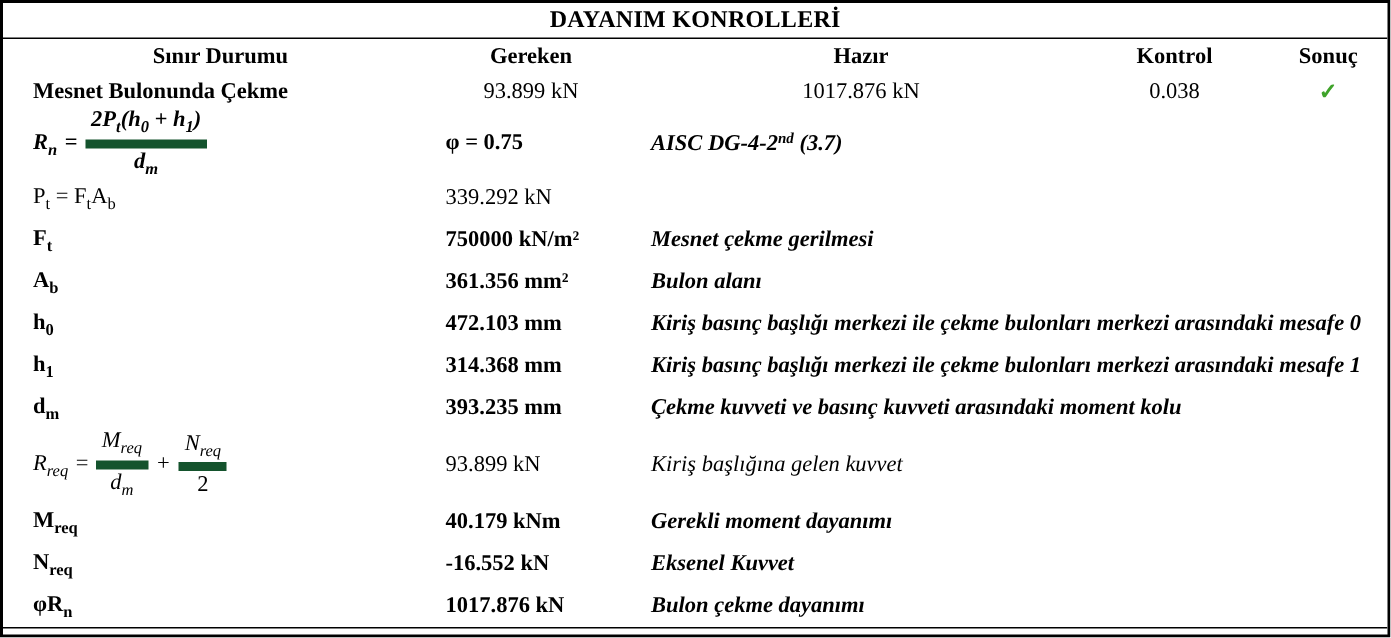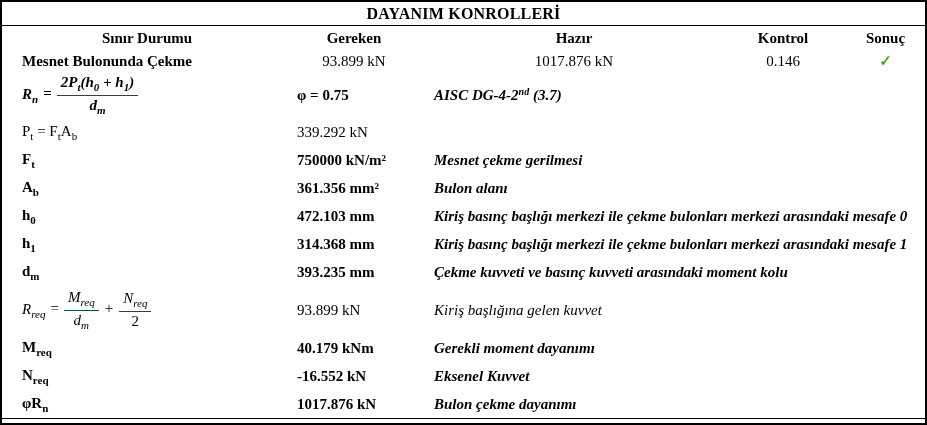--- a/index.html
+++ b/index.html
@@ -61,21 +61,21 @@
   .ws { white-space: pre; }
   .eq { margin: 0 5px; }
   .plus { margin: 0 6px; }
 
   .frac {
     display: inline-block;
     text-align: center;
     vertical-align: middle;
     line-height: 1.15;
   }
-  .frac .num { display: block; border-bottom: 1px solid #14532d; padding: 0 4px 1px 4px; }
+  .frac .num { display: block; border-bottom: 6px solid #14532d; padding: 0 4px 1px 4px; }
   .frac .den { display: block; padding-top: 1px; }
 
   .sup {
     font-size: 10px;
     vertical-align: 5px;
     font-style: italic;
   }
 </style>
 </head>
 <body>
@@ -91,21 +91,21 @@
     <div class="cell c-center bold">Gereken</div>
     <div class="cell c-center bold">Hazır</div>
     <div class="cell c-center bold">Kontrol</div>
     <div class="cell c-center bold">Sonuç</div>
   </div>
 
   <div class="row r-main">
     <div class="cell c-label bold">Mesnet Bulonunda Çekme</div>
     <div class="cell c-center">93.899 kN</div>
     <div class="cell c-center">1017.876 kN</div>
-    <div class="cell c-center">0.146</div>
+    <div class="cell c-center">0.038</div>
     <div class="cell c-center">
       <span class="check">✓</span>
     </div>
   </div>
 
   <div class="row r-rn">
     <div class="cell c-label">
       <span class="mi">R</span><span class="msub mi">n</span><span class="eq">=</span><span class="frac"><span class="num"><span class="mi">2P</span><span class="msub mi">t</span><span class="mi ws">(h</span><span class="msub mi">0</span><span class="mi ws"> + h</span><span class="msub mi">1</span><span class="mi">)</span></span><span class="den"><span class="mi">d</span><span class="msub mi">m</span></span></span>
     </div>
     <div class="cell c-valleft">φ = 0.75</div>

